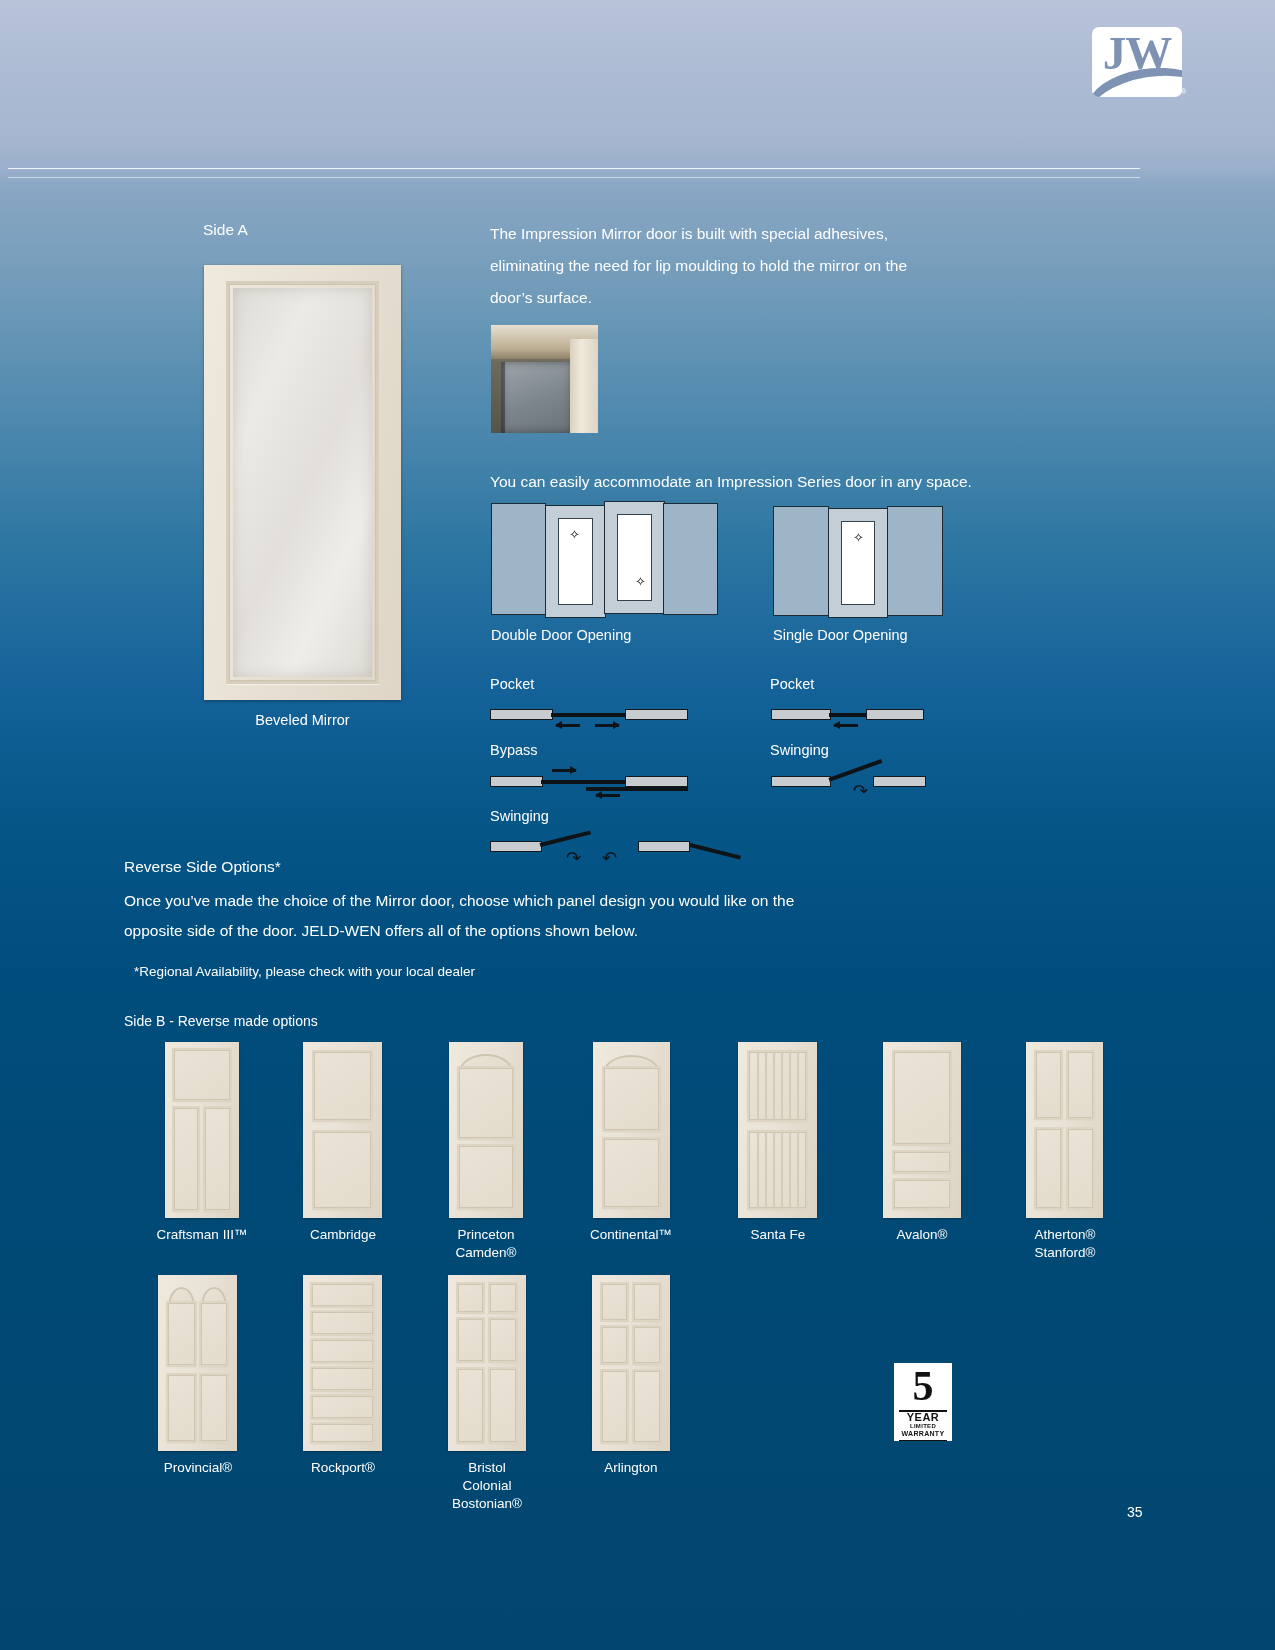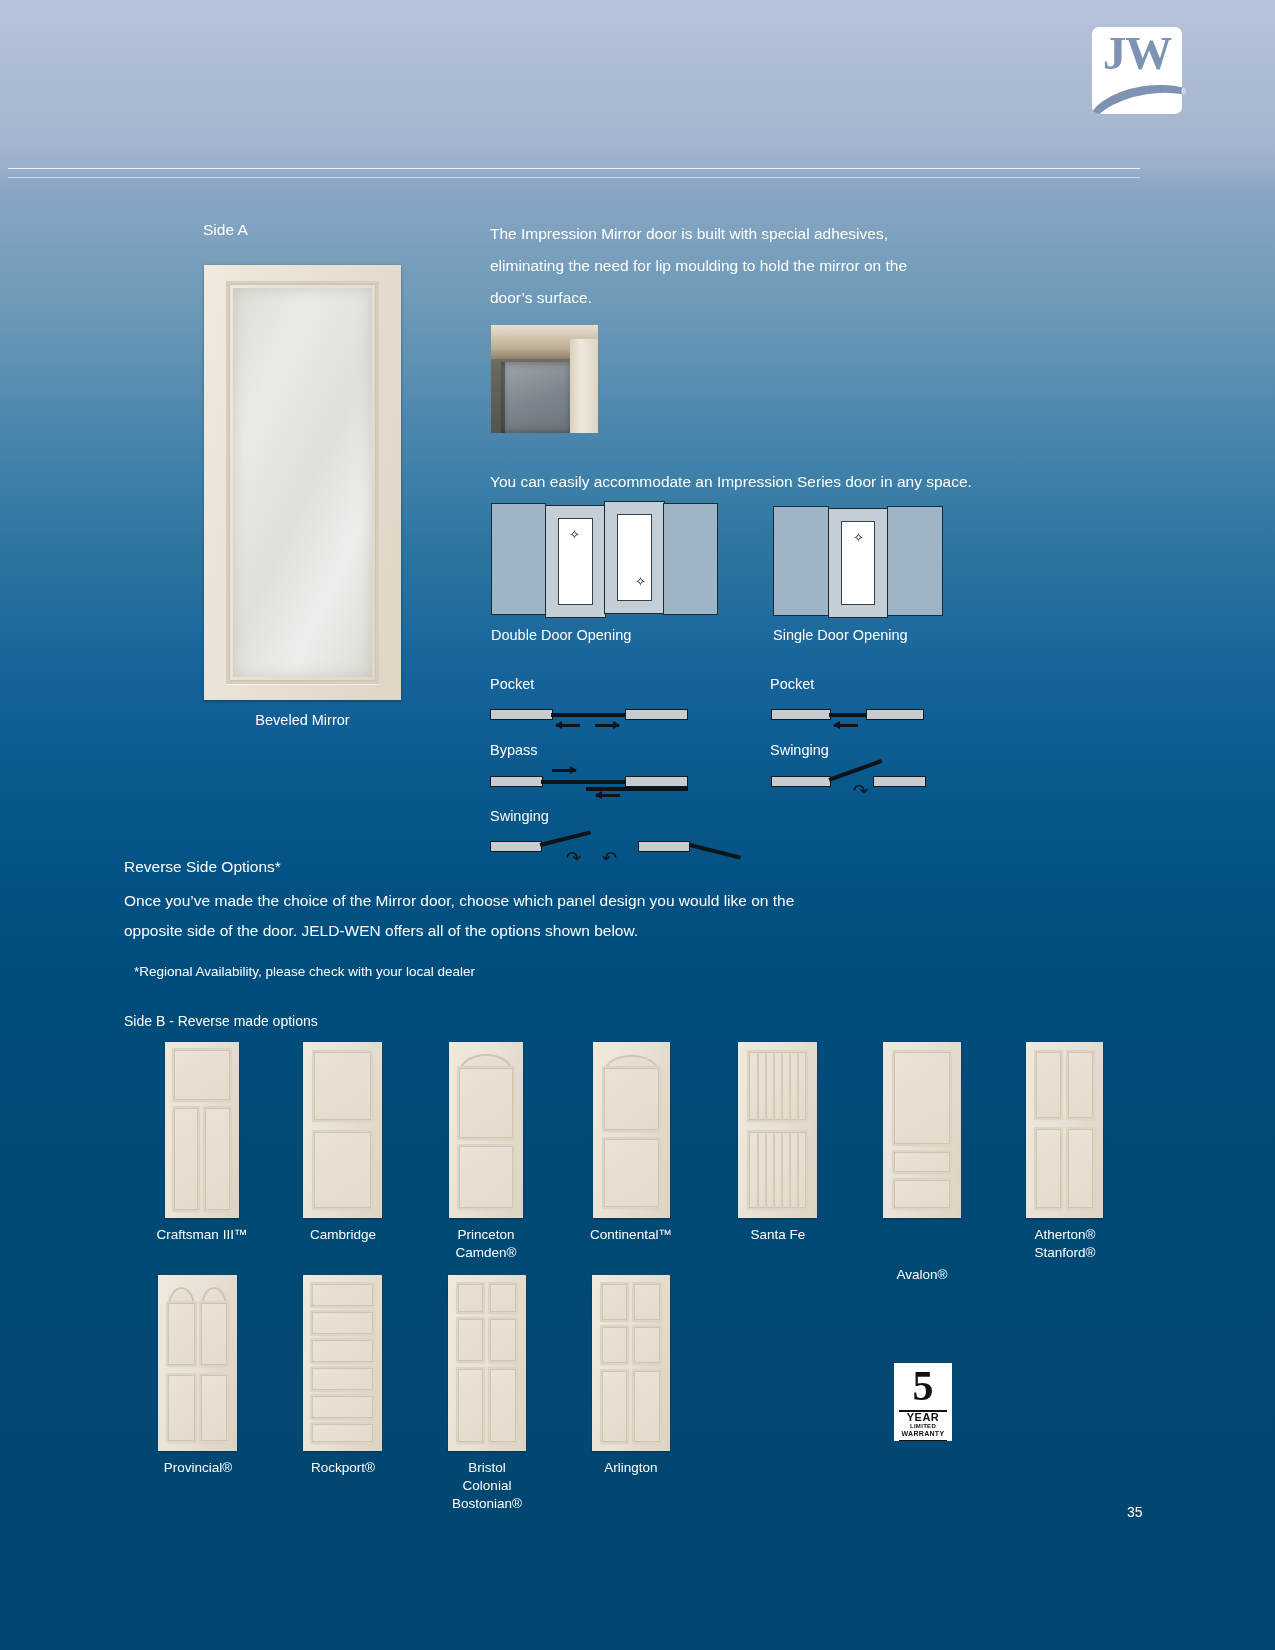--- a/index.html
+++ b/index.html
@@ -32,21 +32,21 @@
   }
 
   
   .rule { position:absolute; left:8px; width:1132px; height:1px; }
   .rule-a { top:168px; background:rgba(255,255,255,.85); }
   .rule-b { top:177px; background:rgba(255,255,255,.55); }
 
   
   #logo {
     position:absolute; left:1092px; top:27px;
-    width:90px; height:87px;
+    width:90px; height:70px;
     background:#ffffff; border-radius:7px;
     overflow:hidden;
   }
   #logo .jw {
     position:absolute; left:0; right:0; top:2px;
     text-align:center;
     font-family:"Liberation Serif", serif;
     font-size:47px; font-weight:700; letter-spacing:-1px;
     color:#7e93b3;
     line-height:1.05;
@@ -397,21 +397,21 @@
     </div>
     <div class="dlabel" style="left:-30px; top:184px;">Santa Fe</div>
   </div>
 
   <div class="dcell" style="left:883px; top:1042px;">
     <div class="dimg" style="width:78px; height:176px;">
       <div class="pnl" style="left:11px; top:10px; right:11px; height:92px;"></div>
       <div class="pnl" style="left:11px; top:110px; right:11px; height:20px;"></div>
       <div class="pnl" style="left:11px; top:138px; right:11px; bottom:10px;"></div>
     </div>
-    <div class="dlabel" style="left:-31px; top:184px;margin-top:40px;">Avalon®</div>
+    <div class="dlabel" style="left:-31px; top:184px;">Avalon®</div>
   </div>
 
   <div class="dcell" style="left:1026px; top:1042px;">
     <div class="dimg" style="width:77px; height:176px;">
       <div class="pnl" style="left:10px; top:10px; width:25px; height:66px;"></div>
       <div class="pnl" style="left:42px; top:10px; right:10px; height:66px;"></div>
       <div class="pnl" style="left:10px; top:87px; width:25px; bottom:10px;"></div>
       <div class="pnl" style="left:42px; top:87px; right:10px; bottom:10px;"></div>
     </div>
     <div class="dlabel" style="left:-31px; top:184px; white-space:pre-line;">Atherton®

